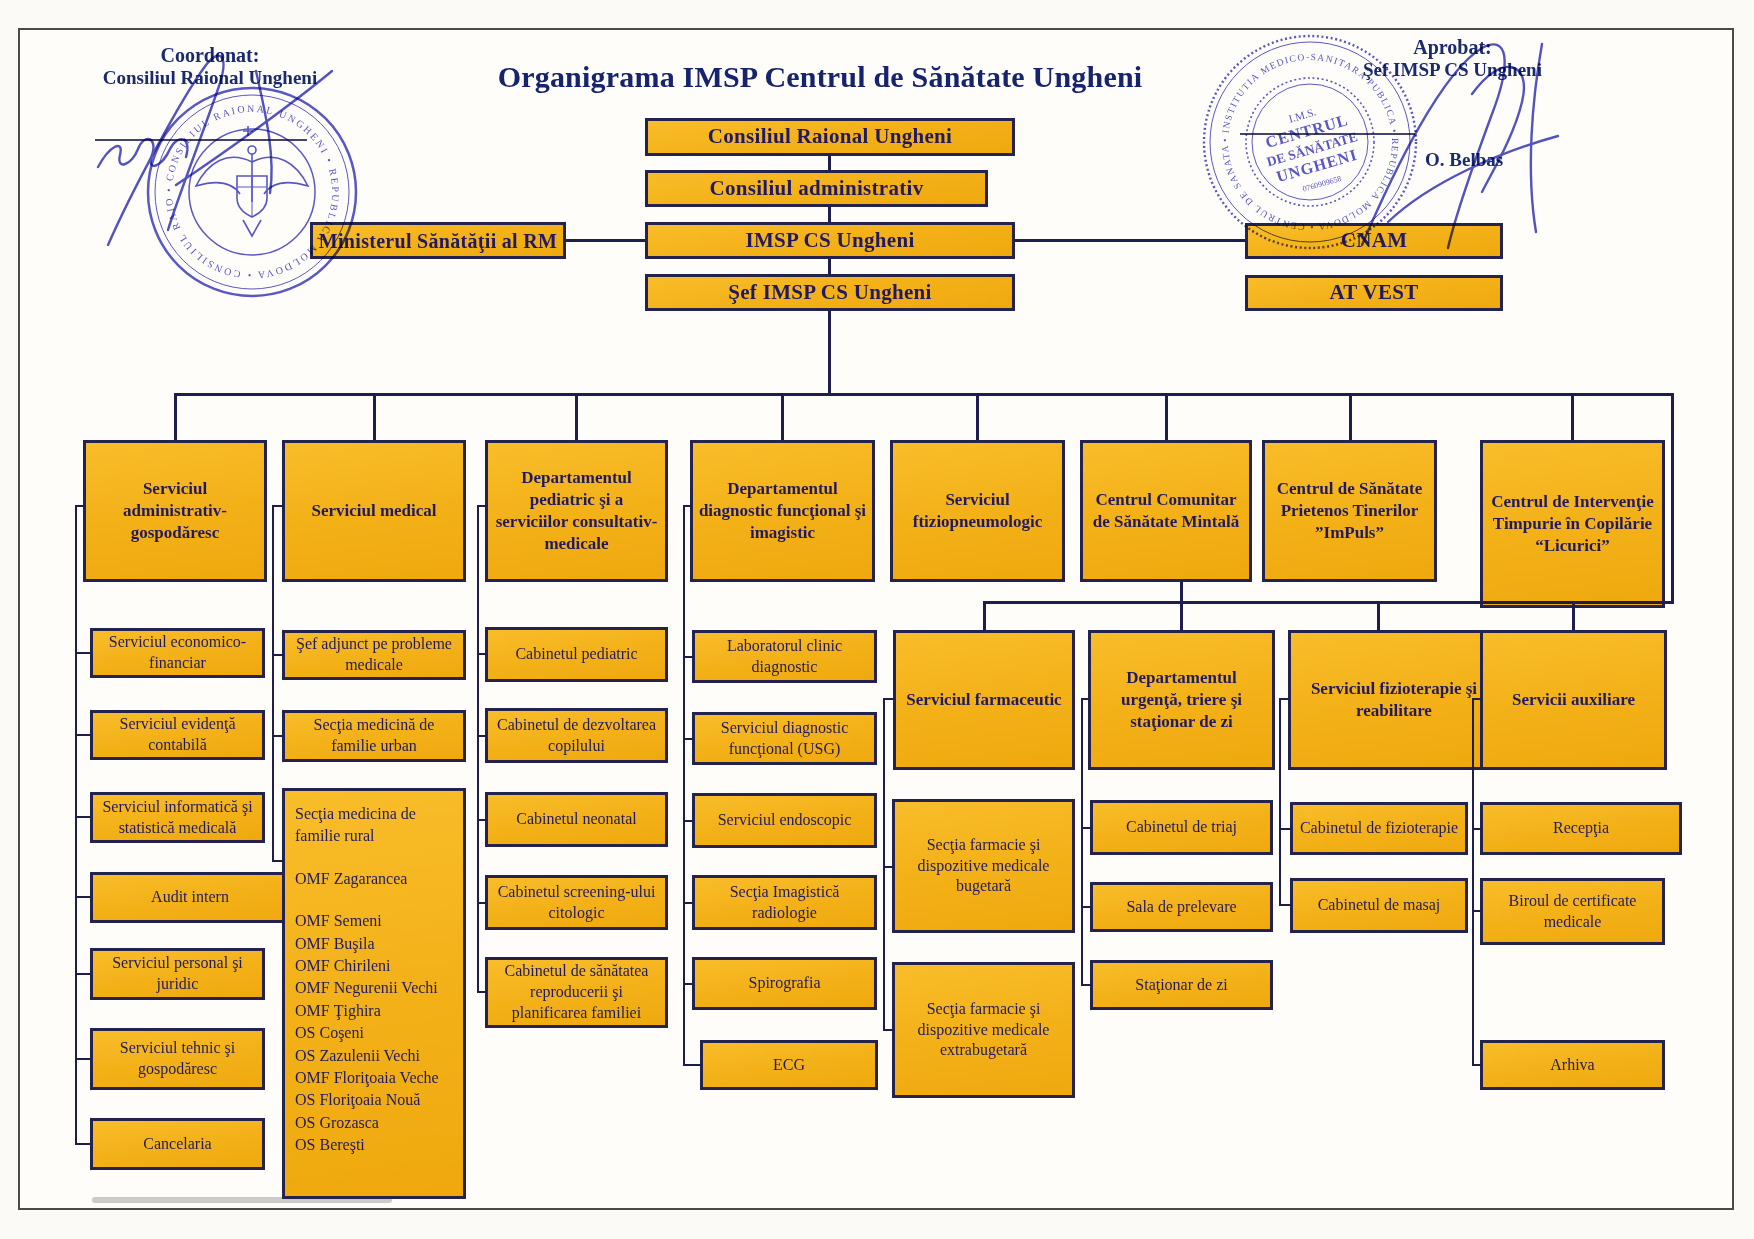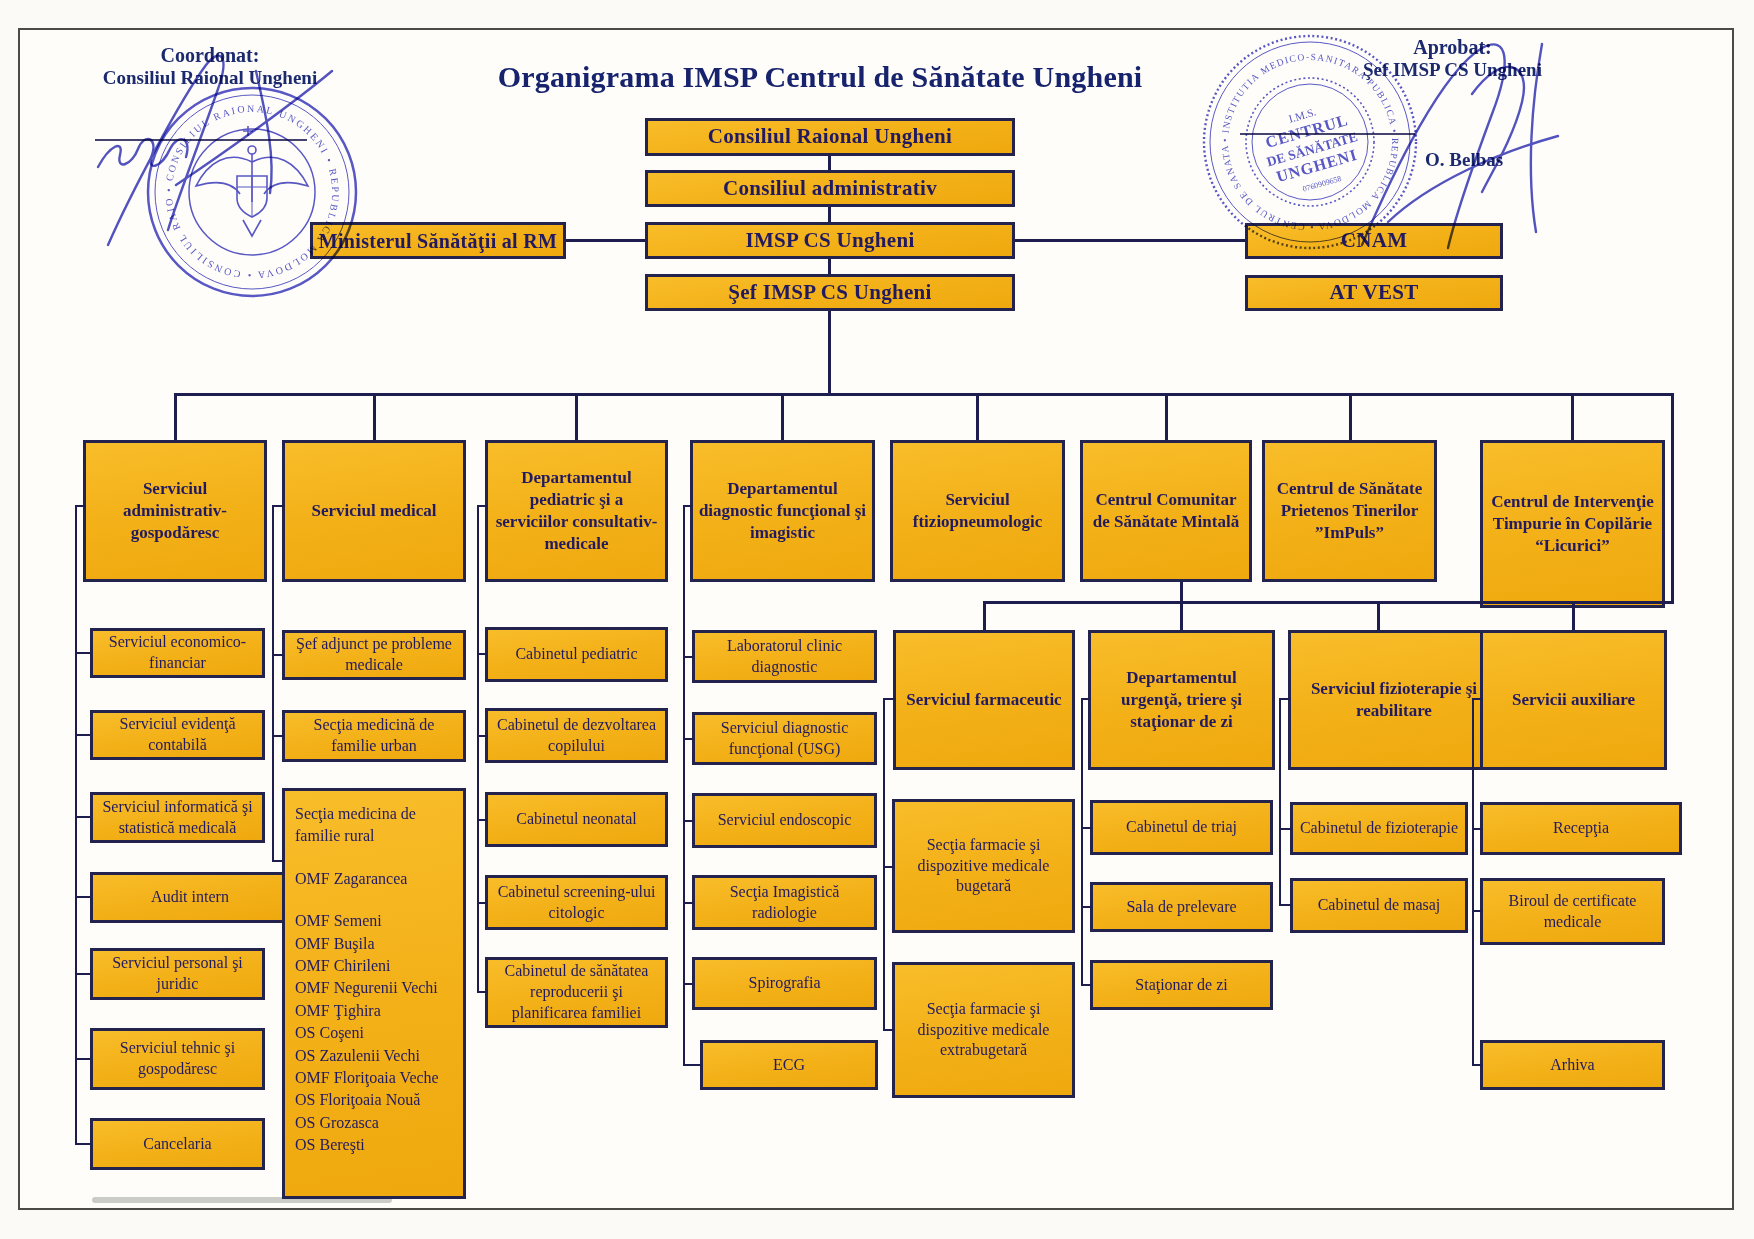--- a/index.html
+++ b/index.html
@@ -55,21 +55,21 @@
 <div class="corner" style="left:1335px;top:36px;width:235px;">
   <div class="l1">Aprobat:</div>
   <div class="l2">Şef IMSP CS Ungheni</div>
 </div>
 <div class="sigline" style="left:1240px;top:133px;width:175px;"></div>
 <div class="signer" style="left:1425px;top:110px;margin-top:39px;">O. Belbas</div>
 
 <div class="box big" style="left:645px;top:118px;width:370px;height:38px">
     <span>Consiliul Raional Ungheni</span>
   </div>
-<div class="box big" style="left:645px;top:170px;width:370px;height:37px">
+<div class="box big" style="left:645px;top:170px;width:343px;height:37px">
     <span>Consiliul administrativ</span>
   </div>
 <div class="box big" style="left:645px;top:222px;width:370px;height:37px">
     <span>IMSP CS Ungheni</span>
   </div>
 <div class="box big" style="left:645px;top:274px;width:370px;height:37px">
     <span>Şef IMSP CS Ungheni</span>
   </div>
 <div class="box big" style="left:310px;top:222px;width:256px;height:37px;font-size:20px">
     <span>Ministerul Sănătăţii al RM</span>

